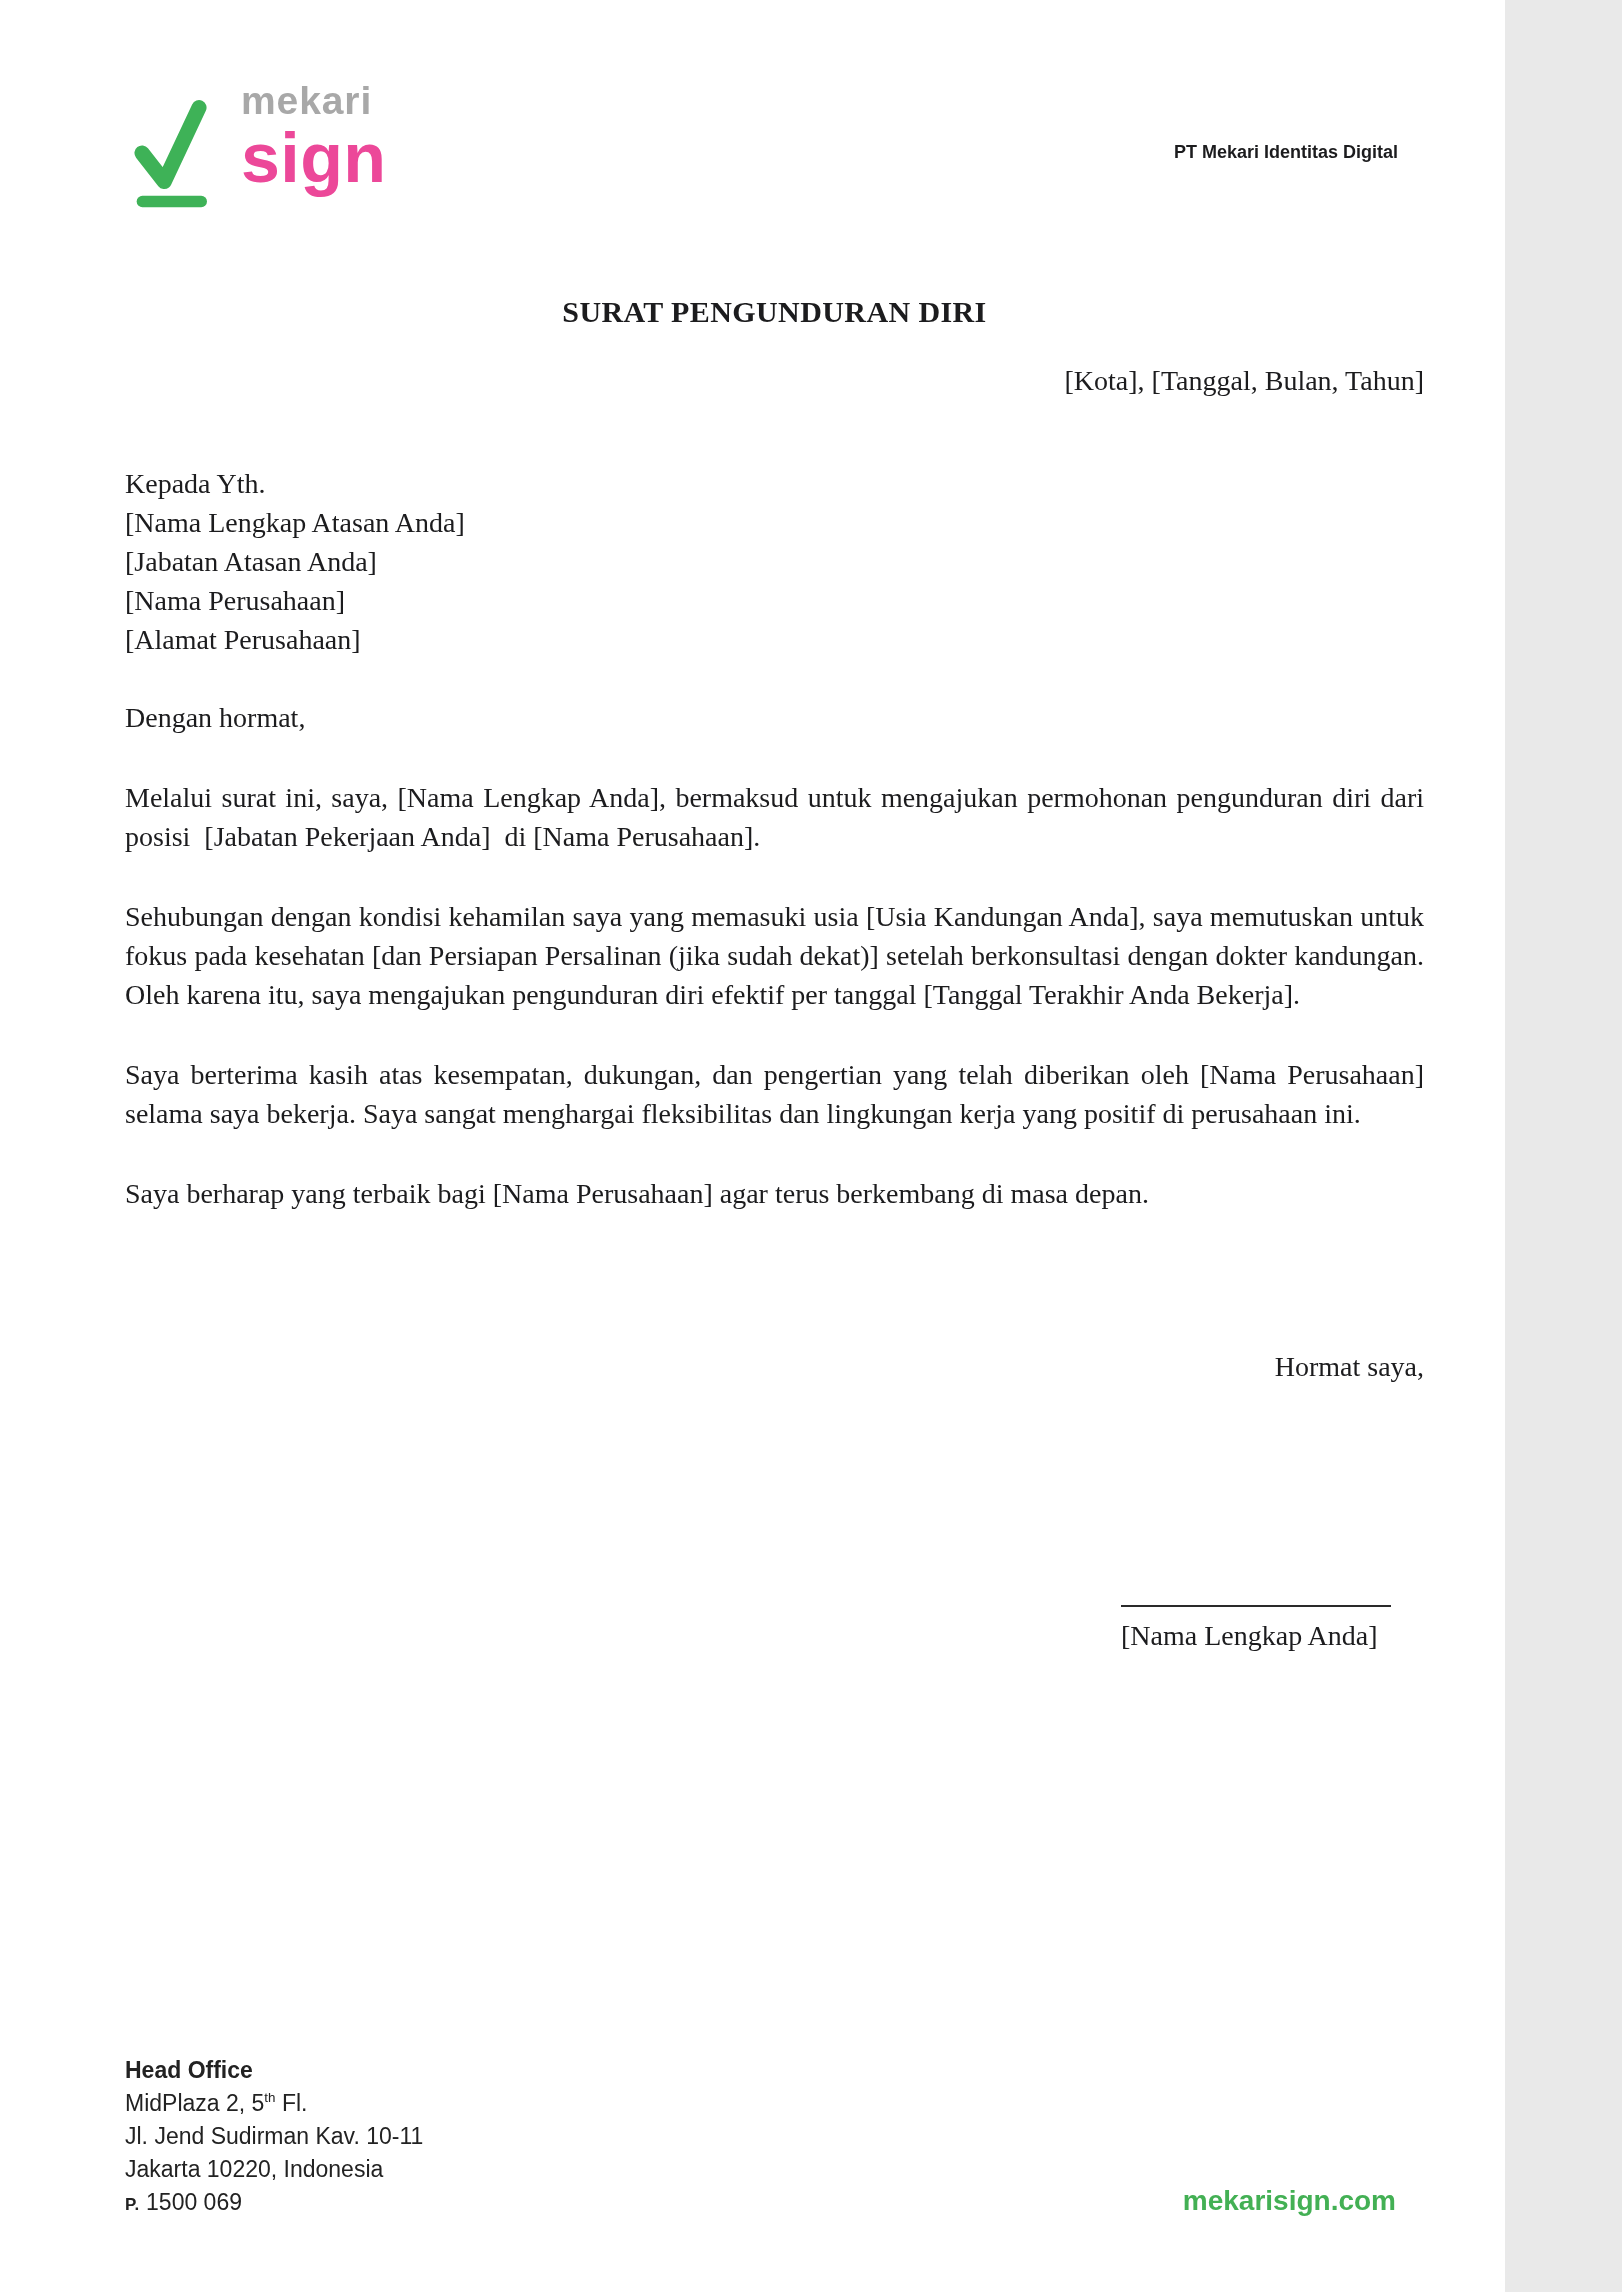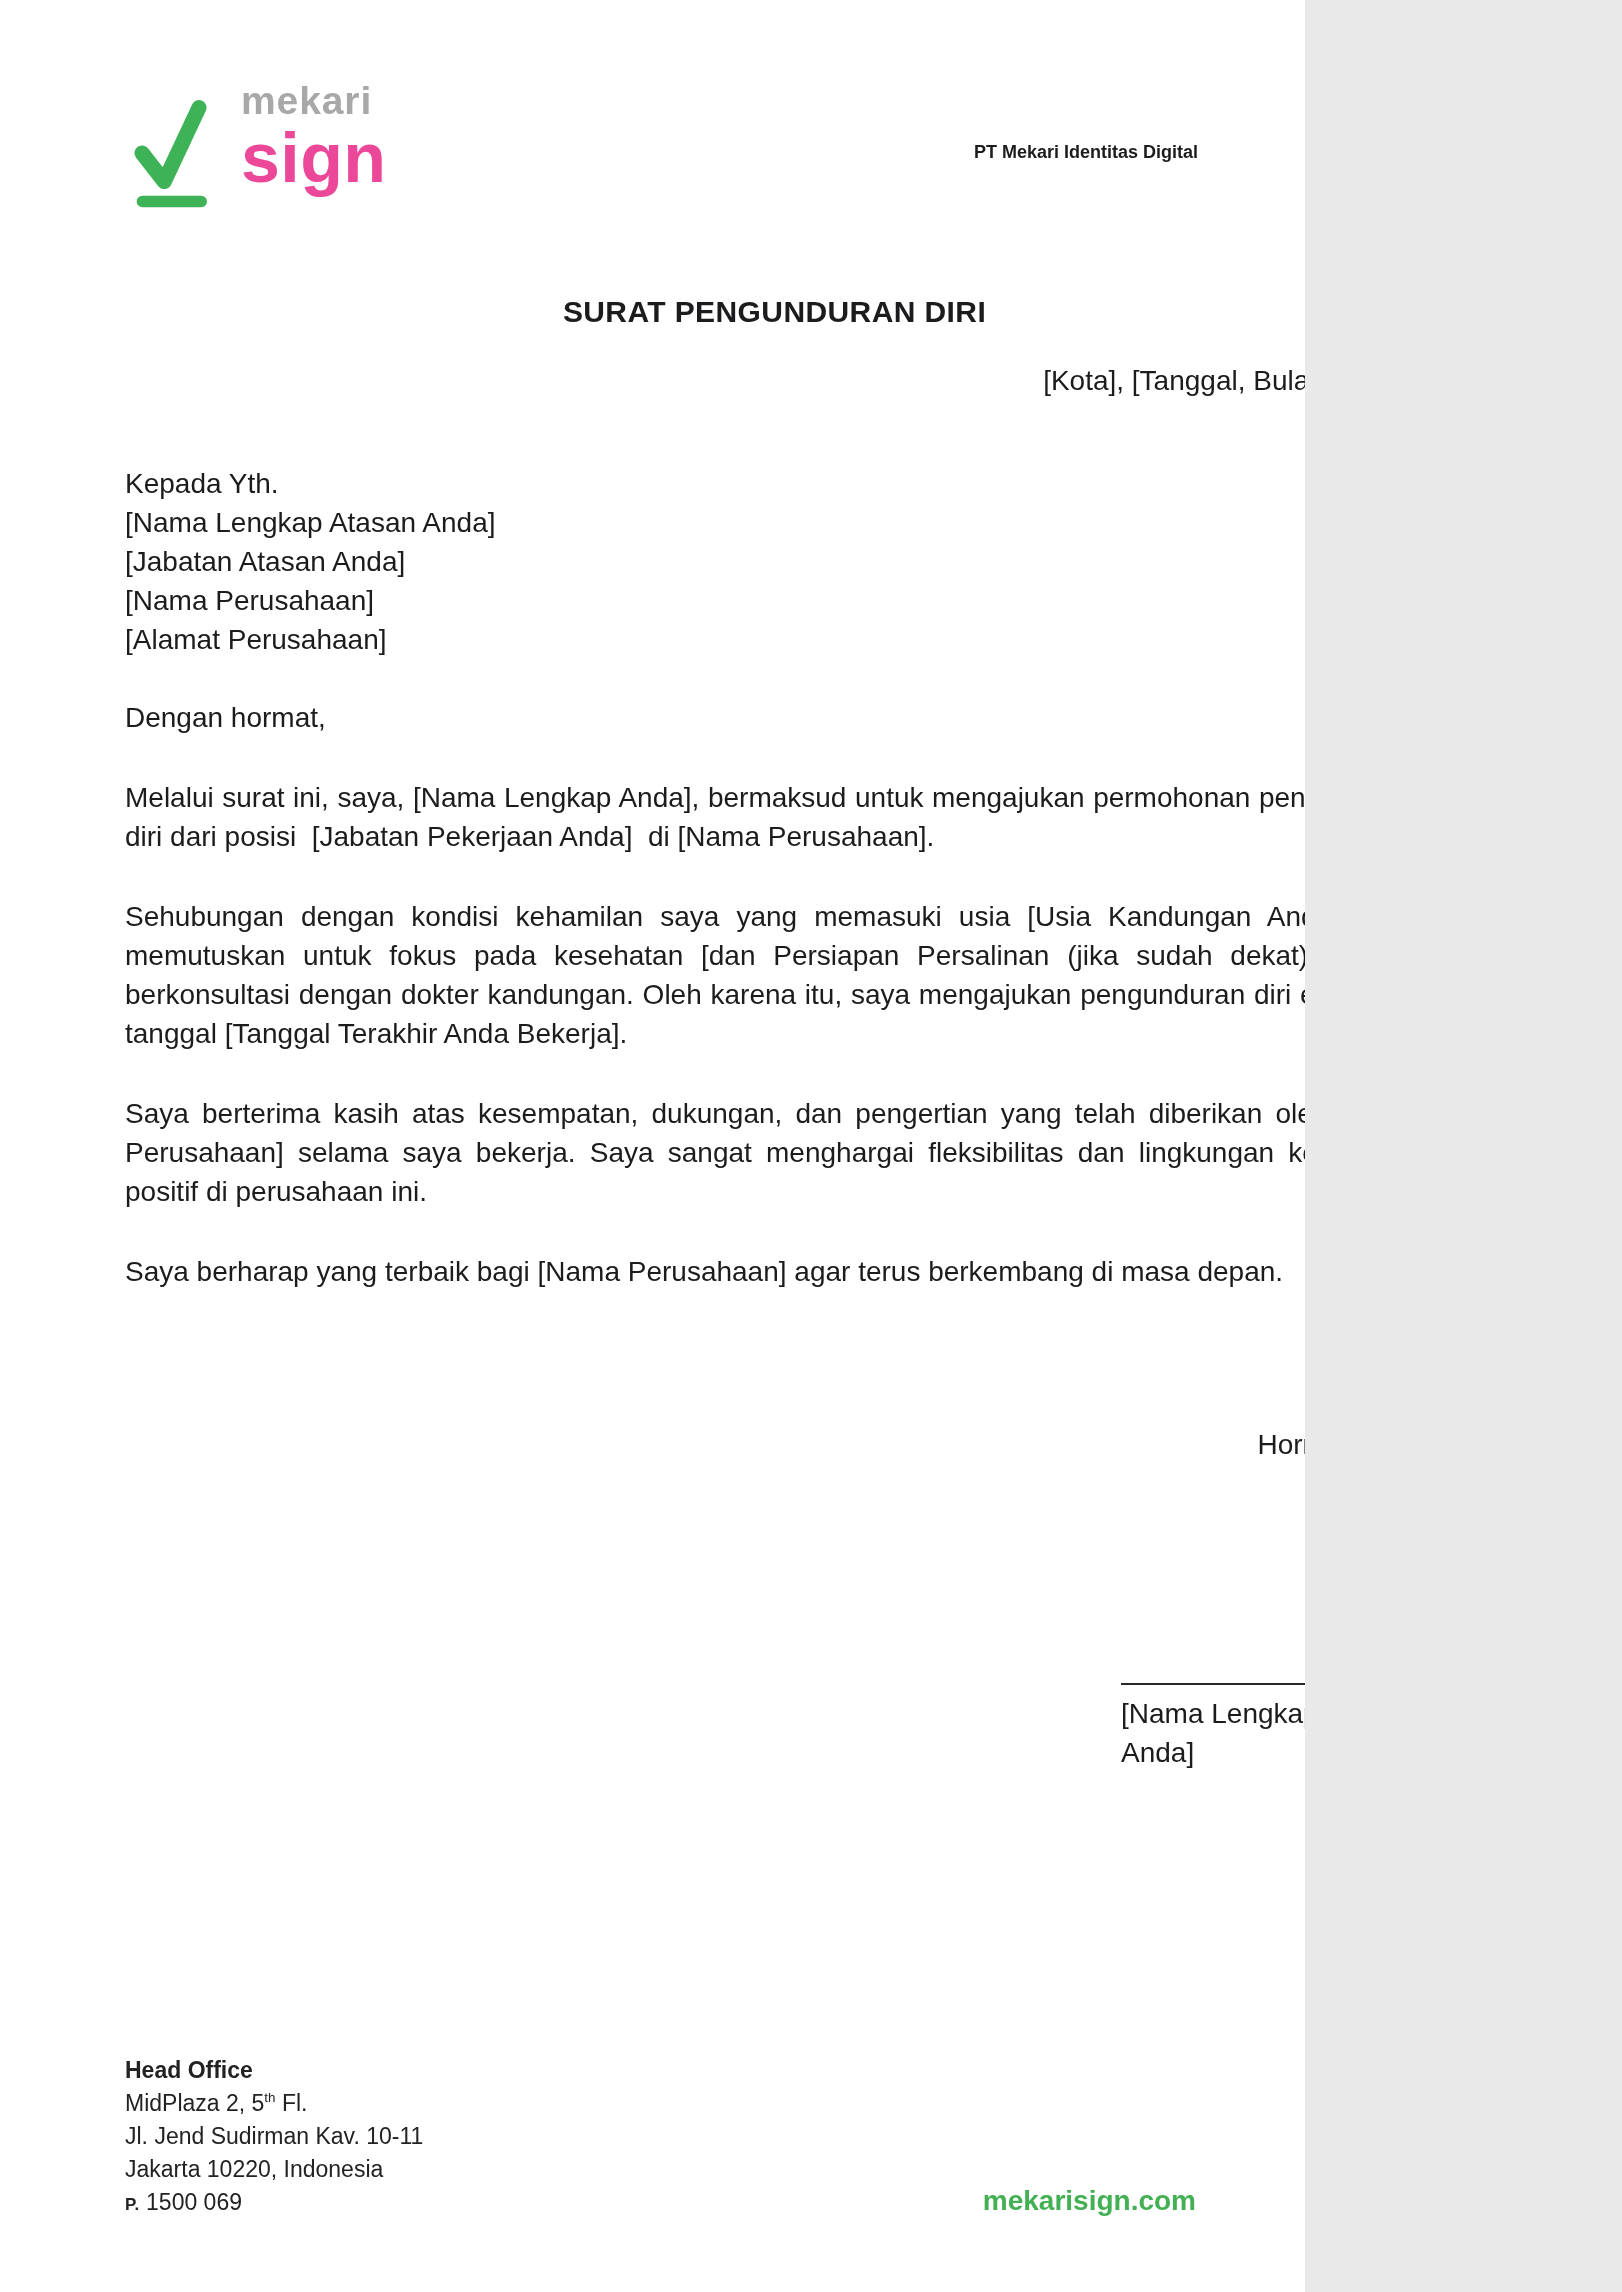--- a/index.html
+++ b/index.html
@@ -1,19 +1,19 @@
 <!DOCTYPE html>
 <html style="font-size:14.3px"><head>
 <meta charset="utf-8">
 <style>
   * { margin: 0; padding: 0; box-sizing: border-box; }
   html, body { background: #e9e9e9; }
   .page {
     position: relative;
-    width: 1305px;
+    width: 1505px;
     height: 2293px;
     background: #ffffff;
     font-family: "Liberation Sans", sans-serif;
     color: #1c1c1e;
     overflow: hidden;
   }
 
   
   .logo {
     position: absolute;
@@ -51,20 +51,21 @@
   }
 
   
   .letter {
     position: absolute;
     left: 125px;
     top: 292px;
     width: 1299px;
     font-size: 28px;
     line-height: 39px;
+    font-family: Liberation Serif, serif;
   }
   .letter-title {
     font-size: 30px;
     font-weight: 700;
     text-align: center;
     line-height: 39px;
     letter-spacing: 0.4px;
   }
   .letter-date {
     margin-top: 30px;

